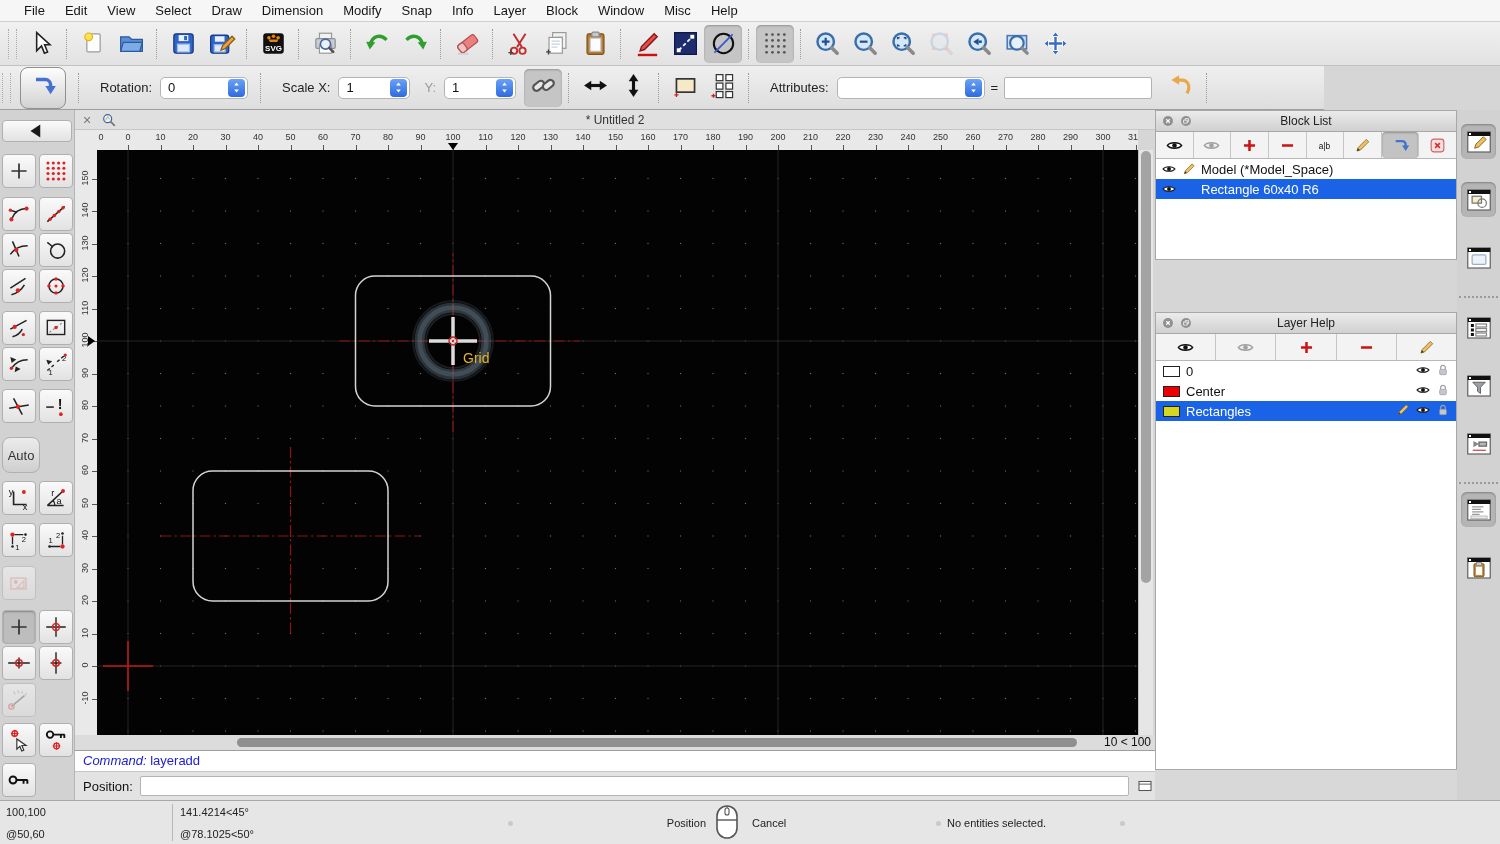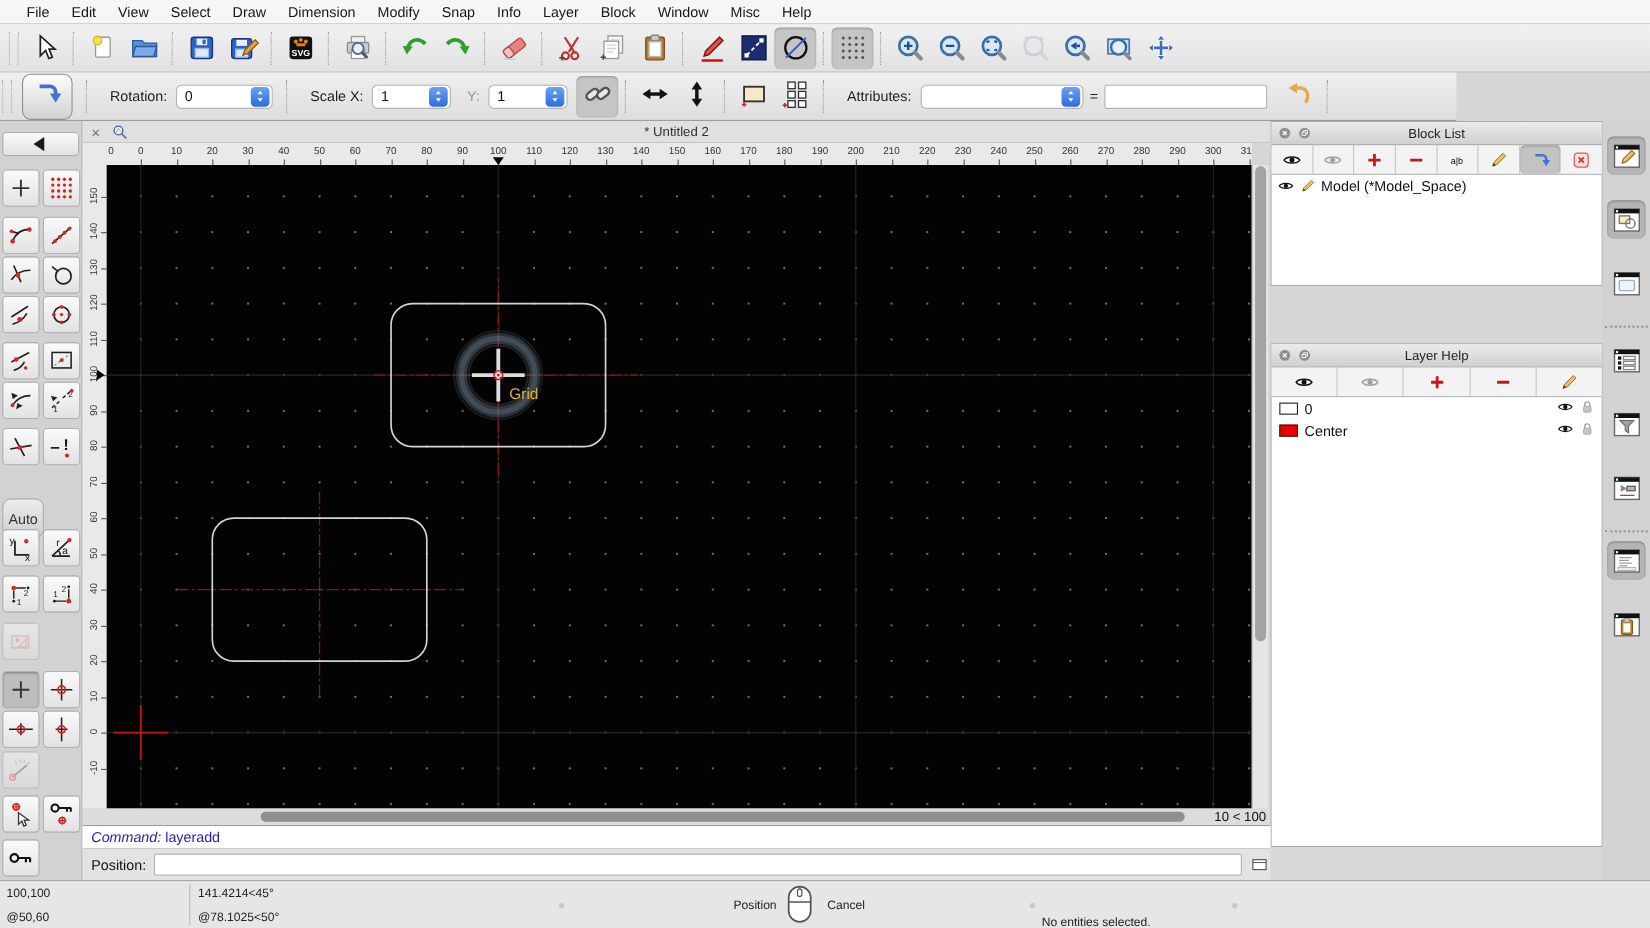--- a/index.html
+++ b/index.html
@@ -622,21 +622,21 @@
     </span>
     <span class="pal-btn" style="left: 39px; top: 279px;">
       <span style="display: flex;">
         <svg viewBox="0 0 24 24" xmlns="http://www.w3.org/2000/svg">
           <path d="M3 13h7" stroke="#222" stroke-width="1.4"></path>
           <text x="13.5" y="15" font-size="13" font-weight="bold" fill="#111" font-family="sans-serif">!</text>
           <circle cx="16.5" cy="19.5" r="1.7" fill="#d22"></circle>
         </svg>
       </span>
     </span>
-    <span class="pal-btn auto" style="left: 2px; top: 327px; margin-top: 16px;">Auto</span>
+    <span class="pal-btn auto" style="left: 2px; top: 327px;">Auto</span>
     <span class="pal-btn" style="left: 2px; top: 371px;">
       <span style="display: flex;">
         <svg viewBox="0 0 24 24" xmlns="http://www.w3.org/2000/svg">
           <path d="M7 6v12h12" fill="none" stroke="#222" stroke-width="1.5"></path>
           <text x="2.5" y="9" font-size="8.5" fill="#111" font-family="sans-serif">y</text>
           <text x="15.5" y="23.5" font-size="8.5" fill="#111" font-family="sans-serif">x</text>
           <circle cx="16.5" cy="6.5" r="1.8" fill="#d22"></circle>
         </svg>
       </span>
     </span>
@@ -993,20 +993,28 @@
         <span class="row-ico"><svg viewBox="0 0 24 24" xmlns="http://www.w3.org/2000/svg">
             <path d="M3 12c3.2-4.6 14.8-4.6 18 0-3.2 4.6-14.8 4.6-18 0z" fill="#fff" stroke="#111" stroke-width="1.7"></path>
             <circle cx="12" cy="12" r="2.9" fill="#111"></circle>
           </svg></span>
         <span class="row-ico"><svg viewBox="0 0 24 24" xmlns="http://www.w3.org/2000/svg">
             <path d="M5 19l1.4-4.3L16.8 4.3l3 3L9.4 17.7 5 19z" fill="#eec063" stroke="#8a6a22" stroke-width="1.1"></path>
             <path d="M5 19l1.2-3.6 2.4 2.4z" fill="#333"></path>
           </svg></span>
         <span>Model (*Model_Space)</span>
       </div>
+      <div class="list-row selected">
+        <span class="row-ico"><svg viewBox="0 0 24 24" xmlns="http://www.w3.org/2000/svg">
+            <path d="M3 12c3.2-4.6 14.8-4.6 18 0-3.2 4.6-14.8 4.6-18 0z" fill="#fff" stroke="#111" stroke-width="1.7"></path>
+            <circle cx="12" cy="12" r="2.9" fill="#111"></circle>
+          </svg></span>
+        <span class="row-spacer"></span>
+        <span>Rectangle 60x40 R6</span>
+      </div>
     </div>
 </div>
 
 <div id="layerpanel" class="panel abs" style="left:1155px;top:312px;width:302px;height:458px;">
   <div class="panel-header">
     <span class="ph-btn" style="left:5px"><svg viewBox="0 0 24 24" xmlns="http://www.w3.org/2000/svg">
           <circle cx="12" cy="12" r="8.5" fill="#909090"></circle>
           <path d="M9 9l6 6M15 9l-6 6" stroke="#fff" stroke-width="2"></path>
         </svg></span>
     <span class="ph-btn" style="left:23px"><svg viewBox="0 0 24 24" xmlns="http://www.w3.org/2000/svg">
@@ -1078,20 +1086,38 @@
           <span class="row-ico"><svg viewBox="0 0 24 24" xmlns="http://www.w3.org/2000/svg">
               <path d="M3 12c3.2-4.6 14.8-4.6 18 0-3.2 4.6-14.8 4.6-18 0z" fill="#fff" stroke="#111" stroke-width="1.7"></path>
               <circle cx="12" cy="12" r="2.9" fill="#111"></circle>
             </svg></span>
           <span class="row-ico"><svg viewBox="0 0 24 24" xmlns="http://www.w3.org/2000/svg">
               <path d="M8.5 11V8.5a3.5 3.5 0 0 1 7 0V11" fill="none" stroke="#a0a0a8" stroke-width="1.8"></path>
               <rect x="7" y="11" width="10" height="8" rx="1.5" fill="#c6c6cc" stroke="#96969e"></rect>
             </svg></span>
         </span>
       </div>
+      <div class="list-row selected">
+        <span class="swatch" style="background: rgb(214, 214, 33);"></span>
+        <span>Rectangles</span>
+        <span class="row-right">
+          <span class="row-ico"><svg viewBox="0 0 24 24" xmlns="http://www.w3.org/2000/svg">
+              <path d="M5 19l1.4-4.3L16.8 4.3l3 3L9.4 17.7 5 19z" fill="#eec063" stroke="#8a6a22" stroke-width="1.1"></path>
+              <path d="M5 19l1.2-3.6 2.4 2.4z" fill="#333"></path>
+            </svg></span>
+          <span class="row-ico"><svg viewBox="0 0 24 24" xmlns="http://www.w3.org/2000/svg">
+              <path d="M3 12c3.2-4.6 14.8-4.6 18 0-3.2 4.6-14.8 4.6-18 0z" fill="#fff" stroke="#111" stroke-width="1.7"></path>
+              <circle cx="12" cy="12" r="2.9" fill="#111"></circle>
+            </svg></span>
+          <span class="row-ico"><svg viewBox="0 0 24 24" xmlns="http://www.w3.org/2000/svg">
+              <path d="M8.5 11V8.5a3.5 3.5 0 0 1 7 0V11" fill="none" stroke="#a0a0a8" stroke-width="1.8"></path>
+              <rect x="7" y="11" width="10" height="8" rx="1.5" fill="#c6c6cc" stroke="#96969e"></rect>
+            </svg></span>
+        </span>
+      </div>
     </div>
 </div>
 
 <div class="abs" style="left:1155px;top:770px;width:302px;height:30px;background:#d8d8d8"></div>
 <div id="dockstrip" class="abs">
     <span class="dock-btn pressed" style="top: 14px;">
       <span style="display: flex;">
         <svg viewBox="0 0 24 24" xmlns="http://www.w3.org/2000/svg">
           <rect x="3" y="4" width="18" height="16" fill="#fff" stroke="#666"></rect>
           <rect x="3" y="4" width="18" height="3.2" fill="#111"></rect>
@@ -1209,15 +1235,15 @@
   <span class="status-dot" style="left:508px;top:20px"></span>
   <span class="abs" style="left:630px;top:16px;width:76px;text-align:right">Position</span>
   <span class="abs" style="left:713px;top:3px;width:28px;height:37px"><svg viewBox="0 0 28 36" xmlns="http://www.w3.org/2000/svg">
         <rect x="4" y="2" width="20" height="32" rx="10" fill="#fff" stroke="#555" stroke-width="1.6"></rect>
         <path d="M4 16h20" stroke="#555" stroke-width="1.4"></path>
         <path d="M14 2v8" stroke="#555" stroke-width="1.1"></path>
         <rect x="12" y="4" width="4" height="7" rx="2" fill="#fff" stroke="#555" stroke-width="1.1"></rect>
       </svg></span>
   <span class="abs" style="left:752px;top:16px">Cancel</span>
   <span class="status-dot" style="left:936px;top:20px"></span>
-  <span class="abs" style="left:947px;top:32px">No entities selected.</span>
+  <span class="abs" style="left:947px;top:16px">No entities selected.</span>
   <span class="status-dot" style="left:1120px;top:20px"></span>
 </div>
 
 </body></html>

